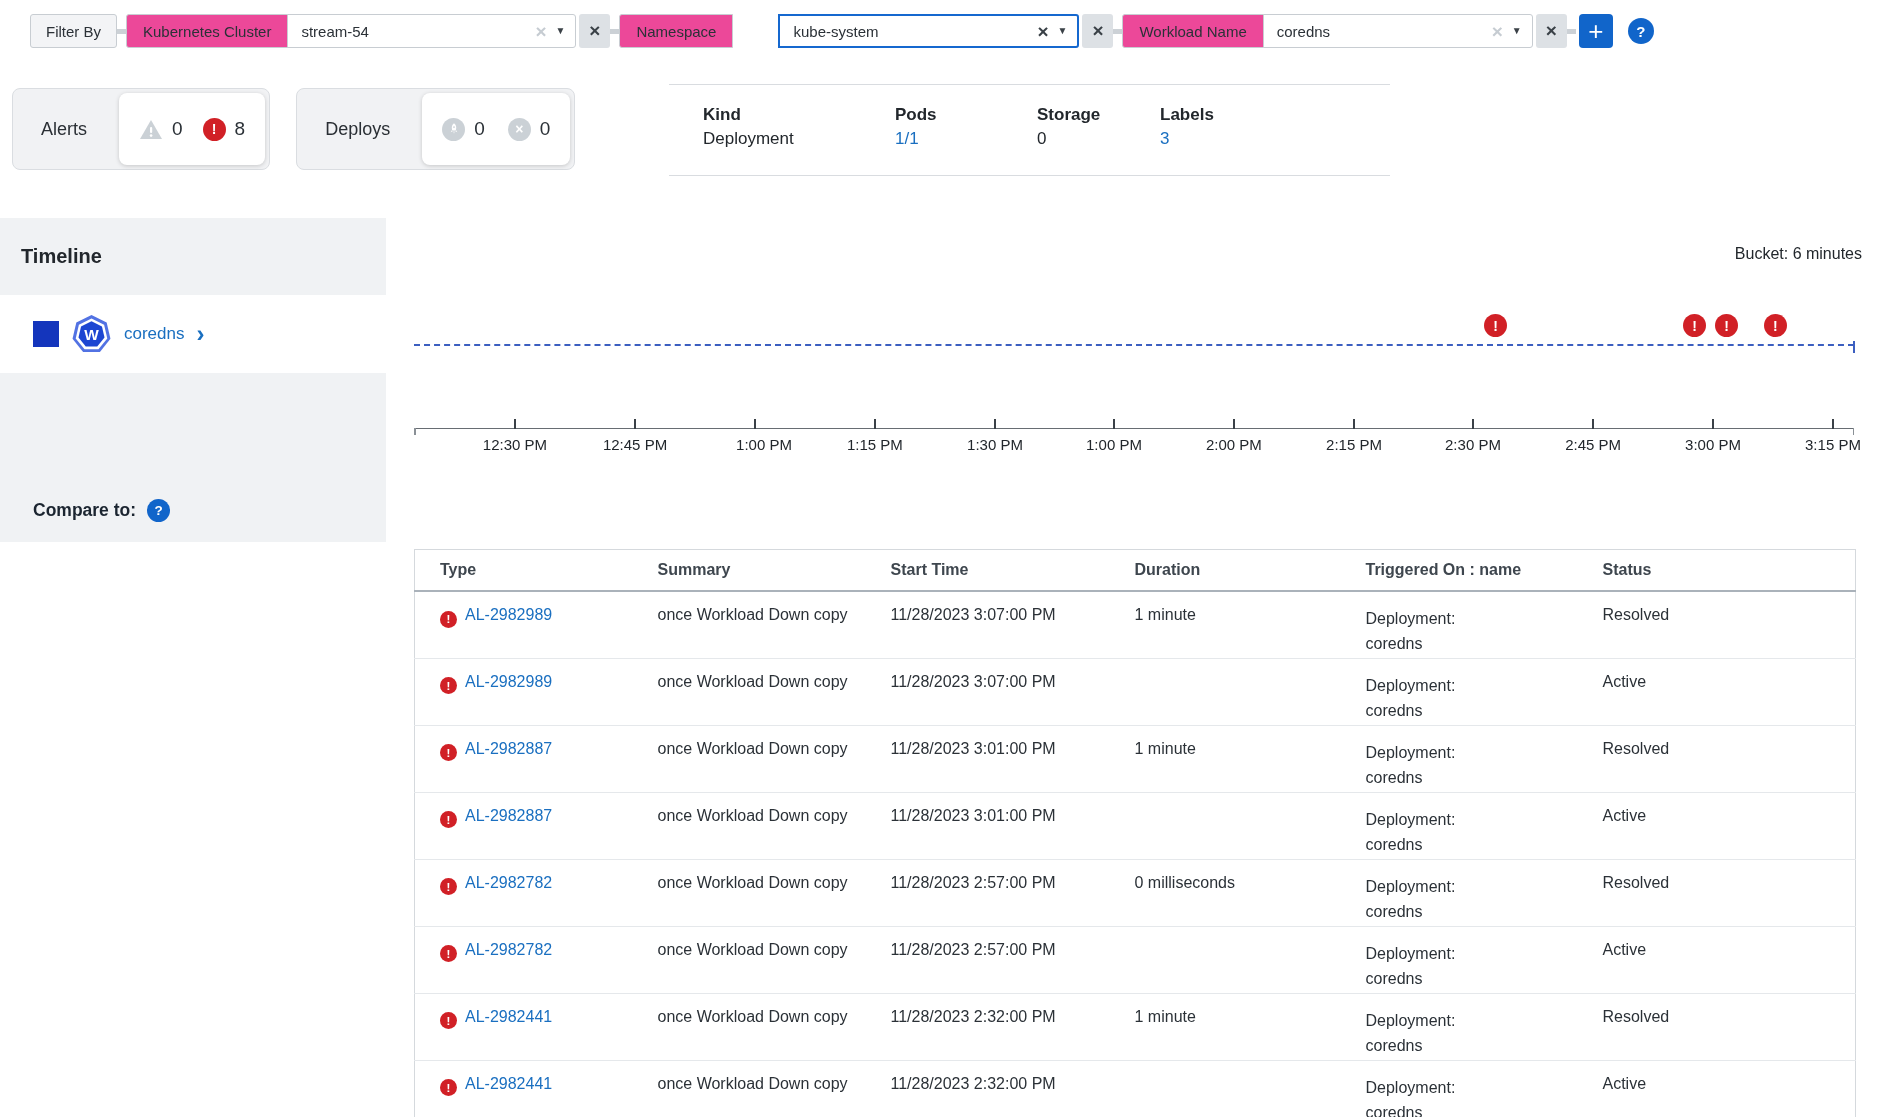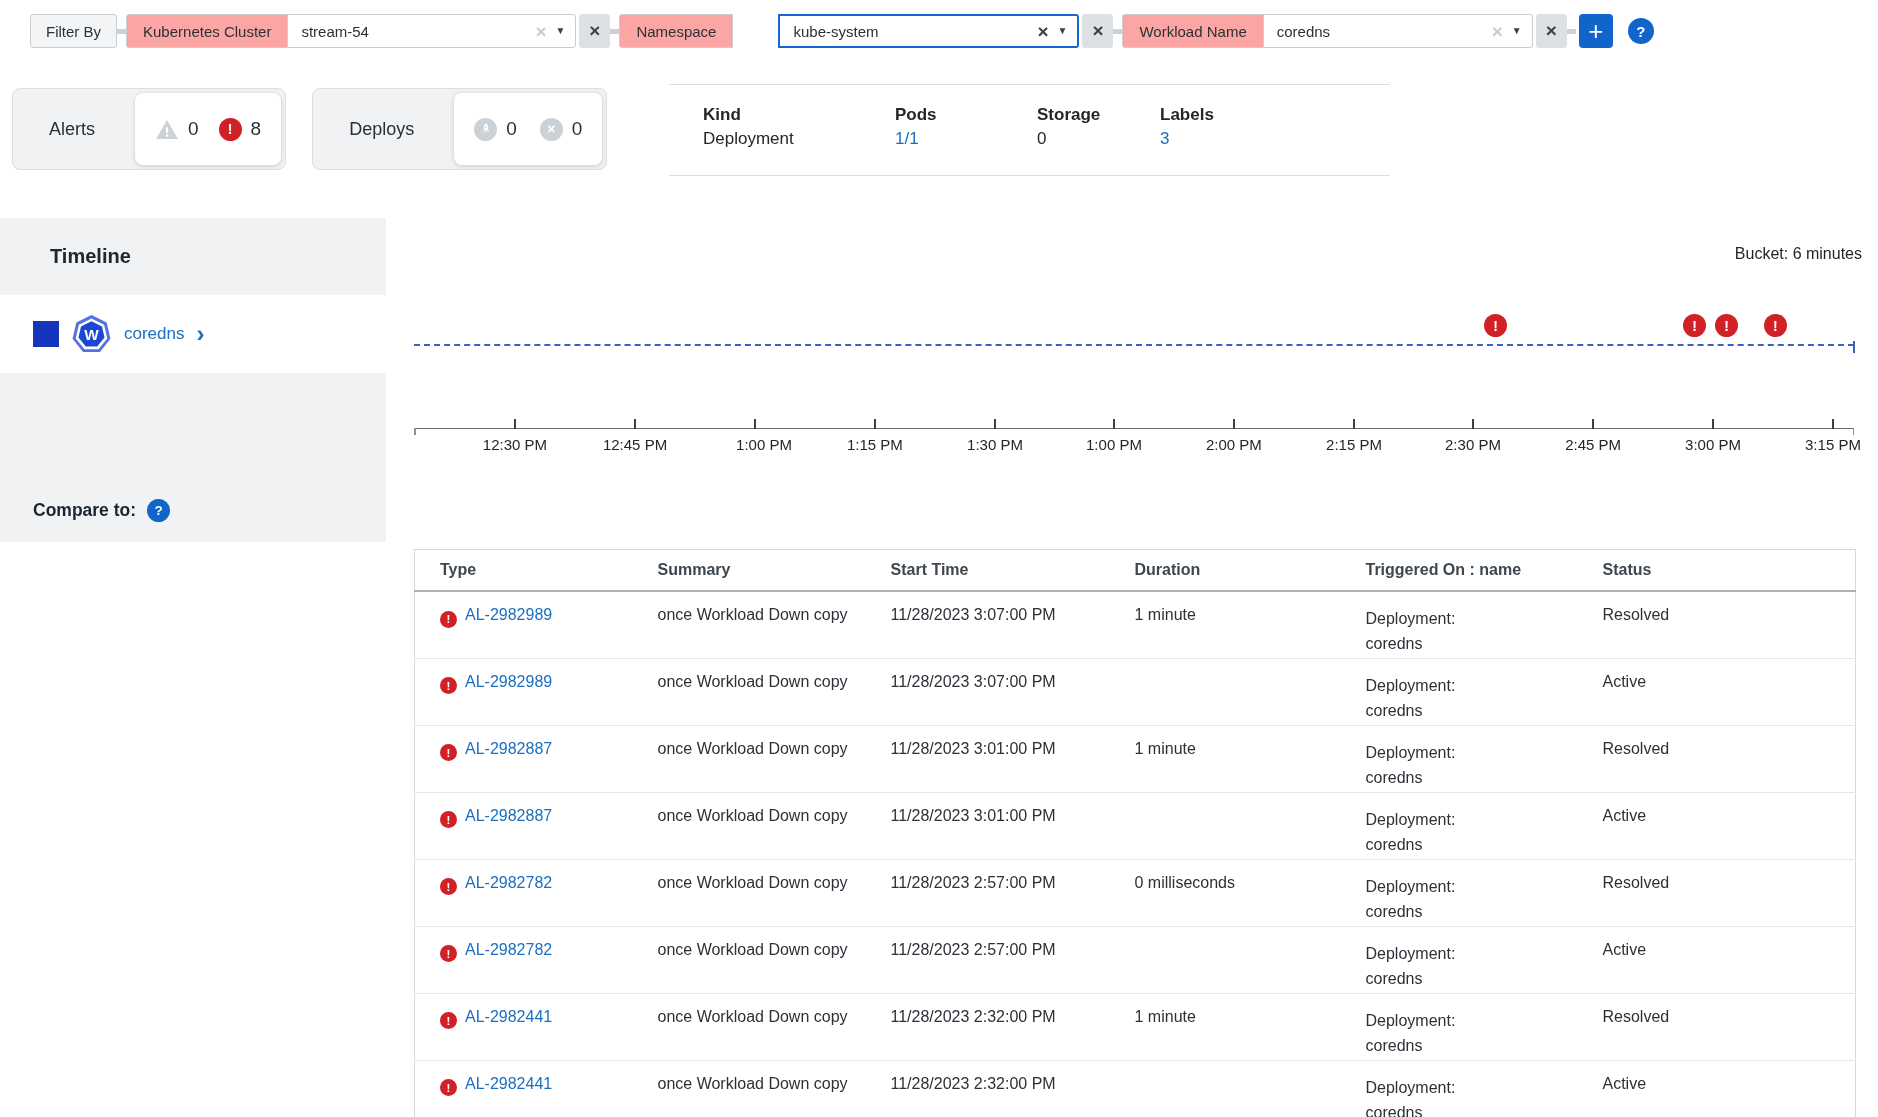--- a/index.html
+++ b/index.html
@@ -7,40 +7,40 @@
   body { font-family:"Liberation Sans","DejaVu Sans",sans-serif; color:#22272c; }
   .app { position:relative; width:1878px; height:1117px; overflow:hidden; background:#fff; }
 
   
   .filter-bar { position:absolute; left:12px; top:14px; display:flex; align-items:center;padding-left:18px; }
   .fb-chip { height:34px; display:flex; align-items:center; padding:0 15px;
              background:#f3f4f6; border:1px solid #c8cdd2; border-radius:3px; font-size:15px; color:#2b3137; }
   .connector { width:9px; height:5px; background:#ccd1d6; }
   .filter-group { display:flex; align-items:center; }
   .fg-label { height:34px; display:flex; align-items:center; padding:0 16px;
-              background:#fca5a5; border:1px solid #c8cdd2; border-radius:3px 0 0 3px; font-size:15px; color:#2b3137; white-space:nowrap; }
+              background:#ec4899; border:1px solid #c8cdd2; border-radius:3px 0 0 3px; font-size:15px; color:#2b3137; white-space:nowrap; }
   .fg-select { height:34px; display:flex; align-items:center; background:#fff; border:1px solid #c8cdd2;
                margin-left:-1px; border-radius:0 3px 3px 0; padding:0 10px 0 13px; font-size:15px; color:#2b3137; }
   .fg-select.focused { border:2px solid #1568cf; }
   .fg-select .fg-value { flex:1; white-space:nowrap; }
   .fg-kc  { width:289px; } .fg-ns { width:301px;margin-left:45px; } .fg-wn { width:270px; }
   .fg-clear { color:#c6ccd2; font-size:19px; font-weight:700; margin:0 9px 0 12px; line-height:1; }
   .fg-select.focused .fg-clear { color:#3a4147; }
   .fg-caret { color:#3a4147; font-size:10px; line-height:1; }
   .fg-remove { height:34px; width:31px; margin-left:3px; display:flex; align-items:center; justify-content:center;
                background:#dde1e5; border-radius:3px; color:#3a4147; font-size:19px; font-weight:700; cursor:pointer; }
   .add-filter { width:34px; height:34px; margin-left:3px; border:none; border-radius:4px; background:#1165ca;
                 color:#fff; font-size:26px; line-height:30px; font-weight:400; cursor:pointer; }
   .help-circle { width:26px; height:26px; border-radius:50%; background:#1165ca; color:#fff;
                  display:inline-flex; align-items:center; justify-content:center; font-size:15px; font-weight:700; margin-left:15px; }
 
   
   .cards-row { position:absolute; left:12px; top:88px; display:flex; gap:26px; }
   .card { height:82px; background:#f1f2f4; border:1px solid #dadde1; border-radius:8px; display:flex; align-items:center; }
-  .card-label { padding:0 36px; font-size:18px; color:#2a2f34; }
+  .card-label { padding:0 28px; font-size:18px; color:#2a2f34; }
   .card-panel { background:#fff; border-radius:8px; margin:4px; height:72px; box-shadow:0 1px 4px rgba(0,0,0,.18);
                 display:flex; align-items:center; gap:9px; padding:0 20px; }
   .card-count { font-size:19px; color:#2b3137; }
   .tri-icon svg { display:block; }
   .circle-ic { width:23px; height:23px; border-radius:50%; display:inline-flex; align-items:center; justify-content:center;
                color:#fff; font-weight:700; }
   .circle-red { background:#d12026; font-size:14px; }
   .circle-grey { background:#cbd1d6; font-size:14px; }
 
   
@@ -48,21 +48,21 @@
                    border-top:1px solid #d9dce0; border-bottom:1px solid #d9dce0;
                    display:flex; padding:20px 0 10px 34px; }
   .sum-field:nth-child(1){width:192px}.sum-field:nth-child(2){width:142px}
   .sum-field:nth-child(3){width:123px}.sum-field:nth-child(4){width:152px}.sum-field:nth-child(5){flex:1}
   .sum-label { font-weight:700; font-size:17px; color:#22272c; }
   .sum-value { font-size:17px; color:#22272c; margin-top:4px; }
   .sum-value.link { color:#1a6fc0; cursor:pointer; }
 
   
   .tl-header { position:absolute; left:0; top:218px; width:386px; height:77px; background:#f0f2f4;
-               display:flex; align-items:center; padding-left:50px; font-size:20px; font-weight:700; color:#22272c; }
+               display:flex; align-items:center; padding-left:21px; font-size:20px; font-weight:700; color:#22272c; }
   .tl-row { position:absolute; left:0; top:295px; width:386px; height:78px; background:#fff;
             display:flex; align-items:center; padding-left:33px; gap:12px; }
   .legend-swatch { width:26px; height:26px; background:#1435bc; flex:0 0 auto; }
   .hept-icon { width:41px; height:41px; flex:0 0 auto; }
   .tl-link { font-size:17px; color:#1a6fc0; text-decoration:none; cursor:pointer; }
   .chev { color:#1a6fc0; font-size:24px; line-height:0.8; font-weight:700; cursor:pointer; }
   .tl-compare { position:absolute; left:0; top:373px; width:386px; height:169px; background:#f0f2f4;
                 display:flex; align-items:flex-end; padding:0 0 20px 33px; }
   .compare-row { display:flex; align-items:center; }
   .compare-label { font-size:17.5px; font-weight:700; color:#1b2530; }

